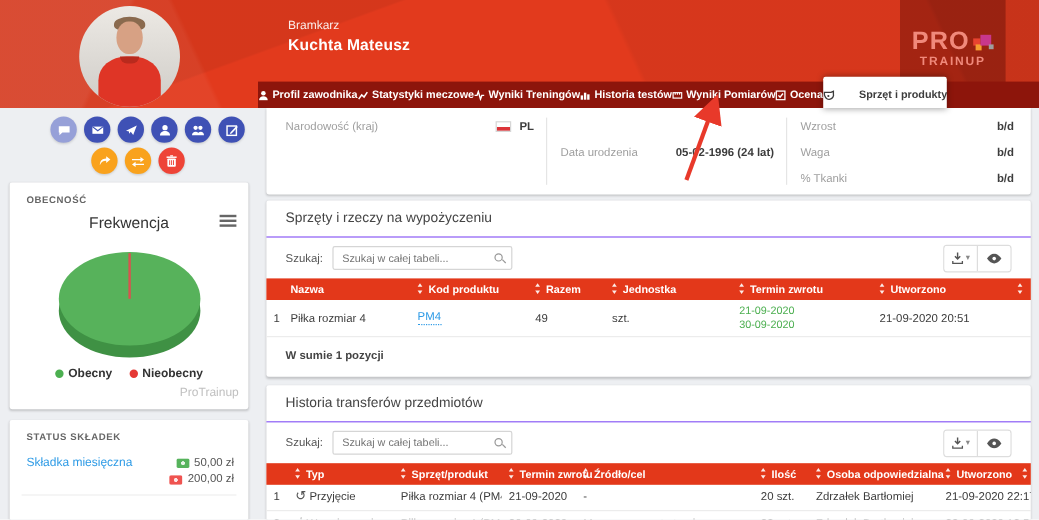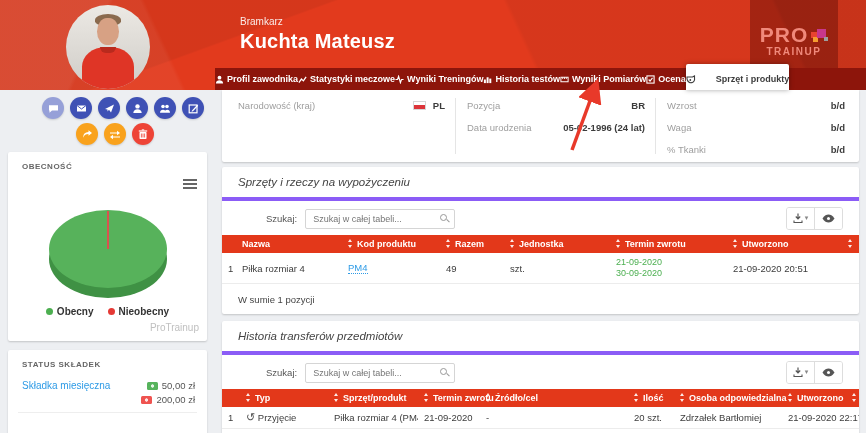--- a/index.html
+++ b/index.html
@@ -8,21 +8,21 @@
 
   
   .header{position:absolute;left:0;top:0;width:866px;height:90px;background:#e23a1d;
     background-image:
       linear-gradient(115deg, rgba(255,255,255,.06) 12%, transparent 12.5%),
       linear-gradient(245deg, rgba(0,0,0,.07) 10%, transparent 10.5%),
       linear-gradient(65deg, rgba(255,255,255,.05) 20%, transparent 20.5%, transparent 60%, rgba(0,0,0,.05) 60.5%),
       linear-gradient(160deg, rgba(0,0,0,.06) 30%, transparent 30.5%);}
   .player-head{position:absolute;left:240px;top:16px;color:#fff;}
   .player-role{font-size:10px;opacity:.9;}
-  .player-name{font-size:20px;font-weight:bold;margin-top:3px;letter-spacing:.2px;}
+  .player-name{font-size:13px;font-weight:bold;margin-top:3px;letter-spacing:.2px;}
   .logo-box{position:absolute;left:750px;top:0;width:88px;height:82px;background:rgba(60,0,0,.33);
             display:flex;flex-direction:column;align-items:center;justify-content:center;}
   .logo-top{display:flex;align-items:flex-start;gap:3px;}
   .logo-pro{font-size:21px;font-weight:800;color:#f0897b;letter-spacing:1px;line-height:18px;}
   .logo-mark{position:relative;width:17px;height:17px;display:inline-block;}
   .lm{position:absolute;}
   .lm1{width:6px;height:6px;background:#e84330;left:0;top:6px;}
   .lm2{width:5px;height:5px;background:#f59d31;left:2px;top:11px;}
   .lm3{width:9px;height:9px;background:#c8378c;left:6px;top:3px;}
   .lm4{width:4px;height:4px;background:#9e9e9e;left:13px;top:11px;}
@@ -40,33 +40,33 @@
   .tabbar{position:absolute;left:215px;top:68px;right:0;height:22px;background:#8d150b;
           display:flex;align-items:stretch;z-index:2;}
   .tab{display:flex;align-items:center;gap:3px;padding:0 0;color:#fff;font-size:9px;
        font-weight:bold;white-space:nowrap;cursor:pointer;}
   .tab svg{flex:none;}
   .tab.active{background:#fff;color:#3c3c3c;margin-top:-4px;padding-top:4px;
               border-radius:2px 2px 0 0;box-shadow:0 0 5px rgba(0,0,0,.35);gap:20px;}
 
   
   .card{position:absolute;background:#fff;border-radius:2px;box-shadow:0 1px 2px rgba(0,0,0,.18);}
-  .card-title{padding:9px 16px;font-size:11.5px;color:#444;border-bottom:4px solid #8b5cf6;font-style:italic;}
+  .card-title{padding:9px 16px;font-size:11.5px;color:#444;border-bottom:1px solid #8b5cf6;}
 
   
   .info-card{left:222px;top:90px;width:637px;height:72px;border-radius:0 0 2px 2px;}
   .info-div{position:absolute;top:8px;bottom:8px;width:0;border-left:1px solid #e5e5e5;}
   .fld{position:absolute;height:14px;font-size:9.5px;}
   .fld .lab{position:absolute;left:0;color:#9e9e9e;}
   .fld .val{position:absolute;right:0;color:#3c3c3c;font-weight:bold;white-space:nowrap;display:flex;align-items:center;gap:7px;}
   .flag{display:inline-block;width:13px;height:9px;border:1px solid #d6d6d6;box-sizing:border-box;
         background:linear-gradient(#fff 50%,#dc3439 50%);}
 
   
-  .toolbar{height:34px;display:flex;align-items:center;padding:0 16px;gap:8px;margin-left:28px;}
+  .toolbar{height:34px;display:flex;align-items:center;padding:0 16px;gap:8px;}
   .srch-label{font-size:9.5px;color:#555;}
   .srch-wrap{position:relative;}
   .srch-wrap input{width:150px;height:20px;border:1px solid #d5d5d5;border-radius:2px;
         font-size:9px;color:#555;padding:0 20px 0 7px;outline:none;box-sizing:border-box;
         font-family:"Liberation Sans",sans-serif;}
   .mag{position:absolute;right:6px;top:6px;width:9px;height:9px;}
   .mag::before{content:"";position:absolute;left:0;top:0;width:5px;height:5px;border:1.2px solid #999;border-radius:50%;}
   .mag::after{content:"";position:absolute;left:5.5px;top:6px;width:3.5px;height:1.3px;background:#999;transform:rotate(45deg);}
   .btn-group{margin-left:auto;display:flex;border:1px solid #ddd;border-radius:3px;overflow:hidden;background:#fff;}
   .grp-btn{width:27px;height:21px;display:flex;align-items:center;justify-content:center;gap:2px;cursor:pointer;background:#fff;}
@@ -82,21 +82,21 @@
   .th .spacer{flex:1;}
   .sort{position:relative;width:5px;height:9px;display:inline-block;flex:none;opacity:.9;}
   .sort::before{content:"";position:absolute;top:0;left:0;border:2.5px solid transparent;border-bottom:3px solid #fff;border-top:none;}
   .sort::after{content:"";position:absolute;bottom:0;left:0;border:2.5px solid transparent;border-top:3px solid #fff;border-bottom:none;}
   .trow{border-bottom:1px solid #ececec;}
   .td{font-size:9.5px;color:#3c3c3c;padding:4px 6px;white-space:nowrap;overflow:hidden;}
   .t1 .trow{min-height:26px;}
   .t2 .trow{min-height:21px;}
   .link{color:#2e9be6;border-bottom:1px dotted #2e9be6;cursor:pointer;display:inline-block;}
   .green2{color:#4caf50;font-size:9px;line-height:11px;}
-  .tsum{padding:10px 16px;font-size:9.5px;color:#444;}
+  .tsum{padding:10px 16px;font-size:9.5px;color:#444;font-weight:bold;}
   .type-ic{font-family:"DejaVu Sans",sans-serif;font-size:11px;color:#555;line-height:10px;}
 
   .eq-card{left:222px;top:167px;width:637px;height:147px;}
   .tr-card{left:222px;top:321px;width:637px;height:130px;}
 
   
   .abtn{position:absolute;width:22px;height:22px;border-radius:50%;display:flex;align-items:center;
         justify-content:center;color:#fff;cursor:pointer;box-shadow:0 1px 2px rgba(0,0,0,.15);z-index:2;}
   .blue{background:#3f51b5;} .blue-lt{background:#96a0d8;} .orange{background:#f9a21d;} .red{background:#ee4437;}
 
@@ -260,20 +260,21 @@
     <svg width="10" height="11" viewBox="0 0 10 11">
         <rect x="1.5" y="3" width="7" height="7" rx="0.8" fill="#fff"></rect>
         <rect x="0.8" y="1.4" width="8.4" height="1.2" fill="#fff"></rect>
         <rect x="3.8" y="0.4" width="2.4" height="1" fill="#fff"></rect>
         <path d="M3.4 4.5v4M5 4.5v4M6.6 4.5v4" stroke="#ee4437" stroke-width=".8"></path>
       </svg>
   </div>
 
   <div class="card att-card">
     <div class="sec-label">OBECNOŚĆ</div>
+    <div class="chart-title">Frekwencja</div>
     <div class="burger">
         <i></i>
         <i></i>
         <i></i>
       </div>
     <div class="pie-rim"></div>
     <div class="pie-top"></div>
     <div class="pie-sliver"></div>
     <div class="legend">
       <span class="leg-item">
@@ -319,24 +320,20 @@
   <div class="card info-card">
     <div class="info-div" style="left:233px;"></div>
     <div class="info-div" style="left:433px;"></div>
 
     <div class="fld" style="left:16px;top:10px;width:207px;">
       <span class="lab">Narodowość (kraj)</span>
       <span class="val">
           <span class="flag"></span>
           <span>PL</span>
         </span>
-    </div>
-    <div class="fld" style="left:245px;top:10px;width:178px;">
-      <span class="lab">Pozycja</span>
-      <span class="val">BR</span>
     </div>
     <div class="fld" style="left:245px;top:32px;width:178px;">
       <span class="lab">Data urodzenia</span>
       <span class="val">05-02-1996 (24 lat)</span>
     </div>
     <div class="fld" style="left:445px;top:10px;width:178px;">
       <span class="lab">Wzrost</span>
       <span class="val">b/d</span>
     </div>
     <div class="fld" style="left:445px;top:32px;width:178px;">

